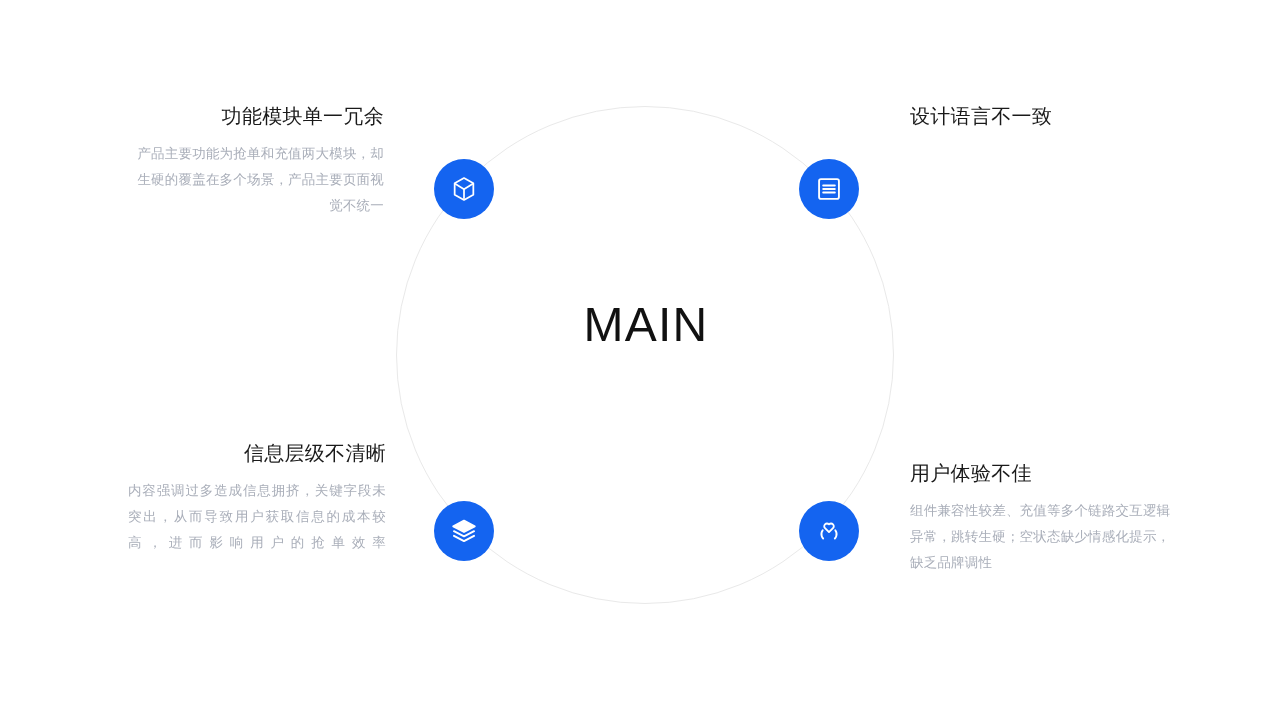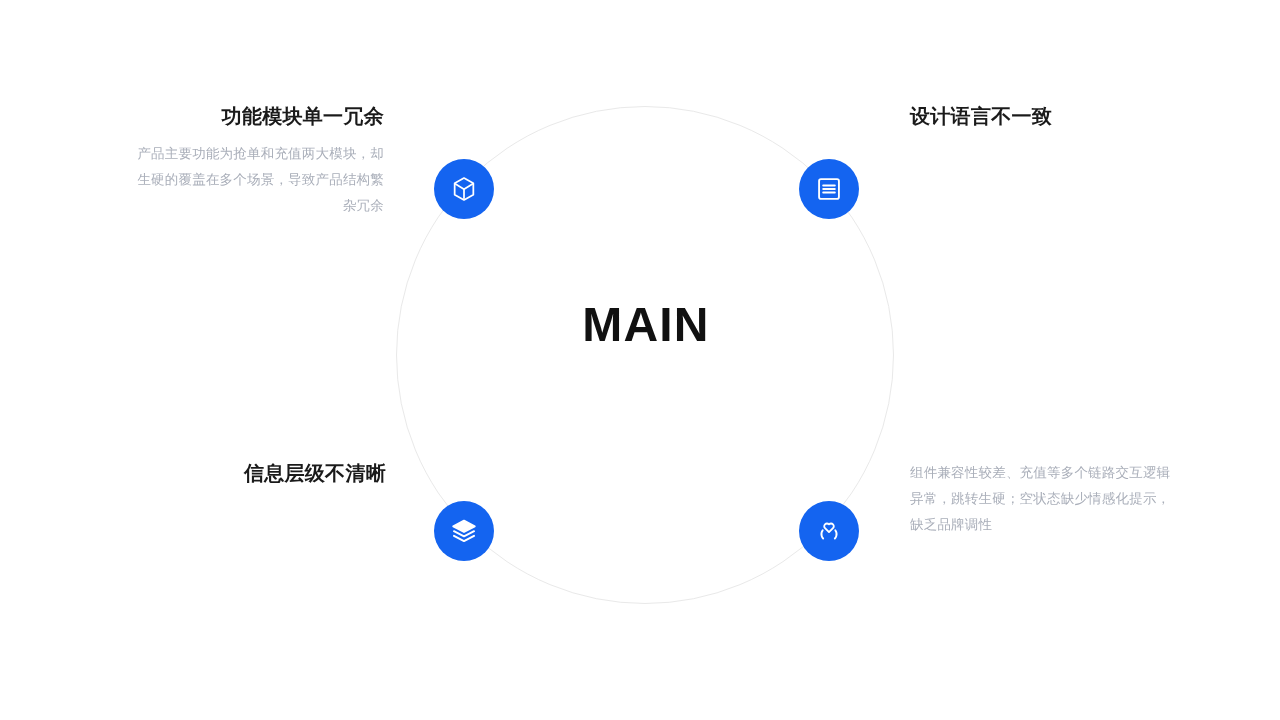--- a/index.html
+++ b/index.html
@@ -36,21 +36,21 @@
     background: transparent;
   }
 
   .center-title {
     position: absolute;
     left: 446px;
     top: 296px;
     width: 400px;
     text-align: center;
     color: #111111;
-    font-weight: 700;
+    font-weight: 400;
     font-size: 48px;
     line-height: 58px;
     letter-spacing: 1.2px;
     font-family: "Liberation Sans", "DejaVu Sans", sans-serif;
   }
   .center-title .l1,
   .center-title .l2 {
     display: block;
     white-space: nowrap;
   }
@@ -74,40 +74,40 @@
   .bubble-bl { left: 434px; top: 501px; }
   .bubble-br { left: 799px; top: 501px; }
 
   
   .block {
     position: absolute;
     width: 260px;
   }
   .block .heading {
     font-size: 20px;
-    font-weight: 700;
+    font-weight: 400;
     color: #1a1a1a;
     line-height: 26px;
     margin: 0 0 12px 0;
     letter-spacing: 0.3px;
   }
   .block .body {
     font-size: 13.5px;
     color: #a9aeb9;
     line-height: 26px;
     margin: 0;
     letter-spacing: 0.2px;
   }
 
   .block-right-text { text-align: right; }
   .block-left-text  { text-align: left; }
 
   .block-tl { left: 126px; top: 103px;  width: 258px; }
   .block-tr { left: 910px; top: 103px;  width: 262px; }
-  .block-bl { left: 128px; top: 460px;  width: 258px; }
+  .block-bl { left: 128px; top: 440px;  width: 258px; }
   .block-br { left: 910px; top: 460px;  width: 262px; }
 
   .block-bl .body { text-align: justify; text-align-last: justify; }
   .block-tl .body { text-align: right; }
 </style>
 </head>
 <body>
 
 <div id="slide">
 
@@ -154,28 +154,30 @@
       <svg width="28" height="28" viewBox="0 0 24 24" fill="none" stroke="#ffffff" stroke-width="1.6" stroke-linecap="round" stroke-linejoin="round">
         <path d="M12 12.9 8.6 9.6a2.35 2.35 0 0 1 0-3.35 2.35 2.35 0 0 1 3.35 0l.05.05.05-.05a2.35 2.35 0 0 1 3.35 0 2.35 2.35 0 0 1 0 3.35z"></path>
         <path d="M6.6 11.4c-1.1 1.5-1.4 3.4-.8 5.1.25.7.65 1.35 1.2 1.9"></path>
         <path d="M17.4 11.4c1.1 1.5 1.4 3.4.8 5.1-.25.7-.65 1.35-1.2 1.9"></path>
       </svg>
     </span>
   </div>
 
   <div class="block block-tl block-right-text">
     <p class="heading">功能模块单一冗余</p>
-    <p class="body">产品主要功能为抢单和充值两大模块，却生硬的覆盖在多个场景，导致产品结构繁杂冗余</p>
+    <p class="body">产品主要功能为抢单和充值两大模块，却生硬的覆盖在多个场景，产品主要页面视觉不统一</p>
   </div>
 
   <div class="block block-tr block-left-text">
     <p class="heading">设计语言不一致</p>
   </div>
 
   <div class="block block-bl block-right-text">
     <p class="heading">信息层级不清晰</p>
+    <p class="body">内容强调过多造成信息拥挤，关键字段未突出，从而导致用户获取信息的成本较高，进而影响用户的抢单效率</p>
   </div>
 
   <div class="block block-br block-left-text">
+    <p class="heading">用户体验不佳</p>
     <p class="body">组件兼容性较差、充值等多个链路交互逻辑异常，跳转生硬；空状态缺少情感化提示，缺乏品牌调性</p>
   </div>
 
 </div>
 
 </body></html>

